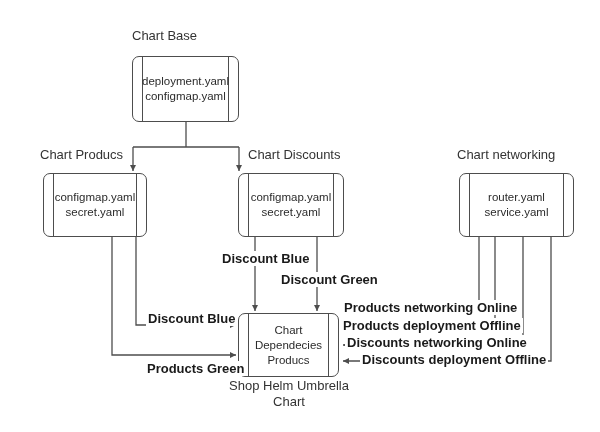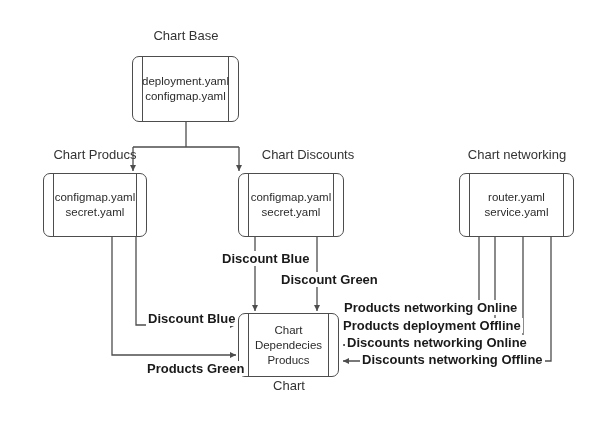--- a/index.html
+++ b/index.html
@@ -31,21 +31,20 @@
     align-items:center;justify-content:center;
     font-size:11.5px;color:#2b2b2b;line-height:15px;
     white-space:nowrap;
   }
   .node .body span{display:block;}
   .title{
     position:absolute;
     font-size:13px;color:#333333;
     white-space:nowrap;
     z-index:4;
-    text-align:center;
   }
   .caption{
     position:absolute;
     font-size:13px;color:#333333;
     text-align:center;line-height:16px;
     z-index:4;
   }
   .edge-label{
     position:absolute;
     font-size:13px;font-weight:bold;color:#1a1a1a;
@@ -128,25 +127,26 @@
 <div class="node" style="left:238px;top:313px;width:101px;height:64px;">
   <div class="bar-l"></div>
   <div class="bar-r"></div>
   <div class="body">
     <span>Chart</span>
     <span>Dependecies</span>
     <span>Producs</span>
   </div>
 </div>
 <div class="caption" style="left:219px;top:378px;width:140px;">
+  <div>Shop Helm Umbrella</div>
   <div>Chart</div>
 </div>
 
 <div class="edge-label" style="left:220px;top:251px;">Discount Blue</div>
 <div class="edge-label" style="left:279px;top:272px;">Discount Green</div>
 
 <div class="edge-label" style="left:146px;top:311px;">Discount Blue</div>
 <div class="edge-label" style="left:145px;top:345px;margin-top:16px;">Products Green</div>
 
 <div class="edge-label" style="left:342px;top:300px;">Products networking Online</div>
 <div class="edge-label" style="left:341px;top:318px;">Products deployment Offline</div>
 <div class="edge-label" style="left:345px;top:335px;">Discounts networking Online</div>
-<div class="edge-label" style="left:360px;top:352px;">Discounts networking Offline</div>
+<div class="edge-label" style="left:360px;top:352px;">Discounts deployment Offline</div>
 
 </body></html>

